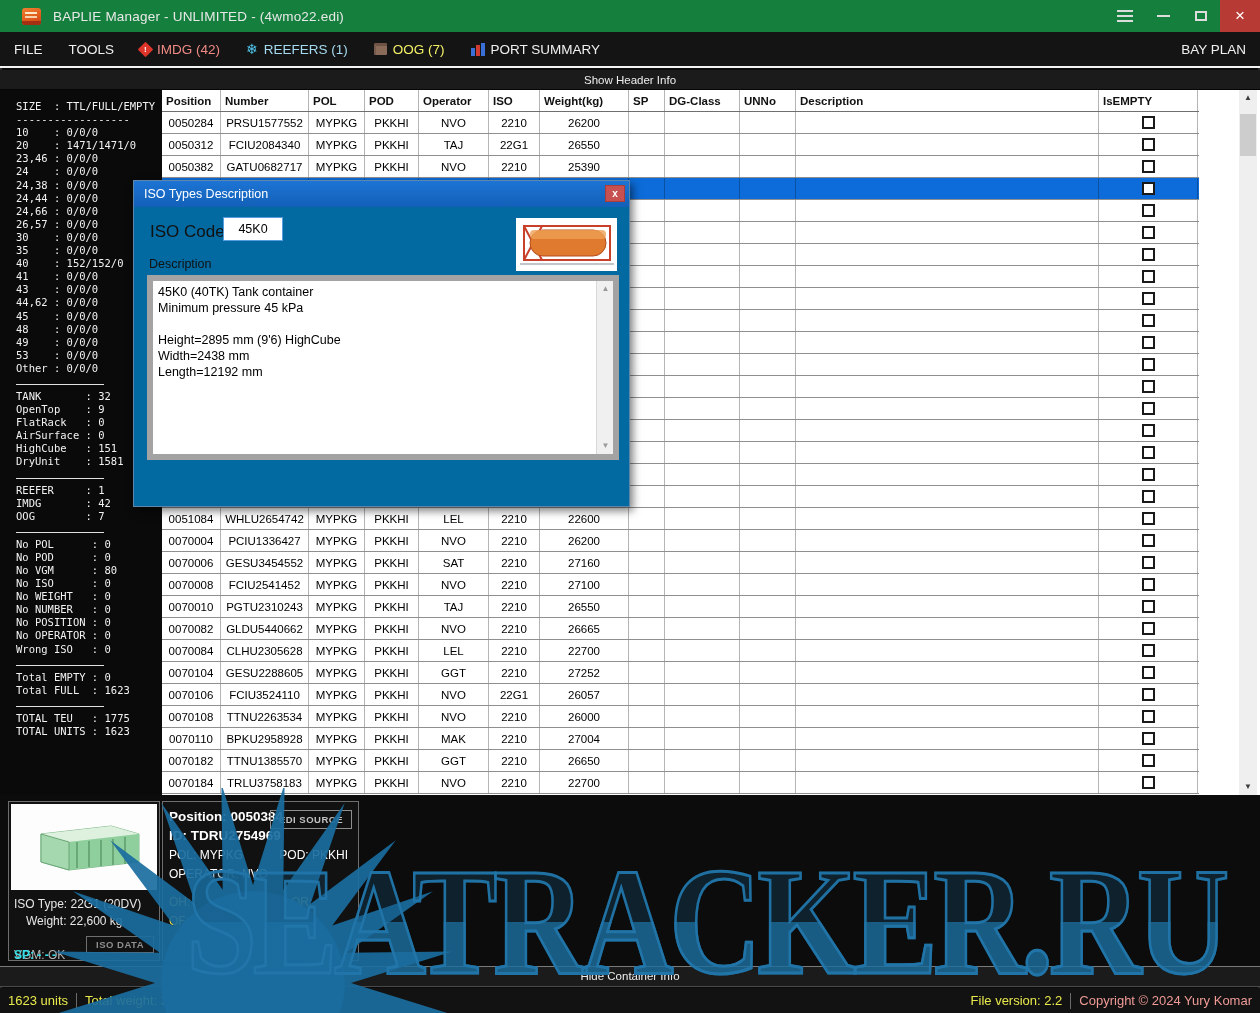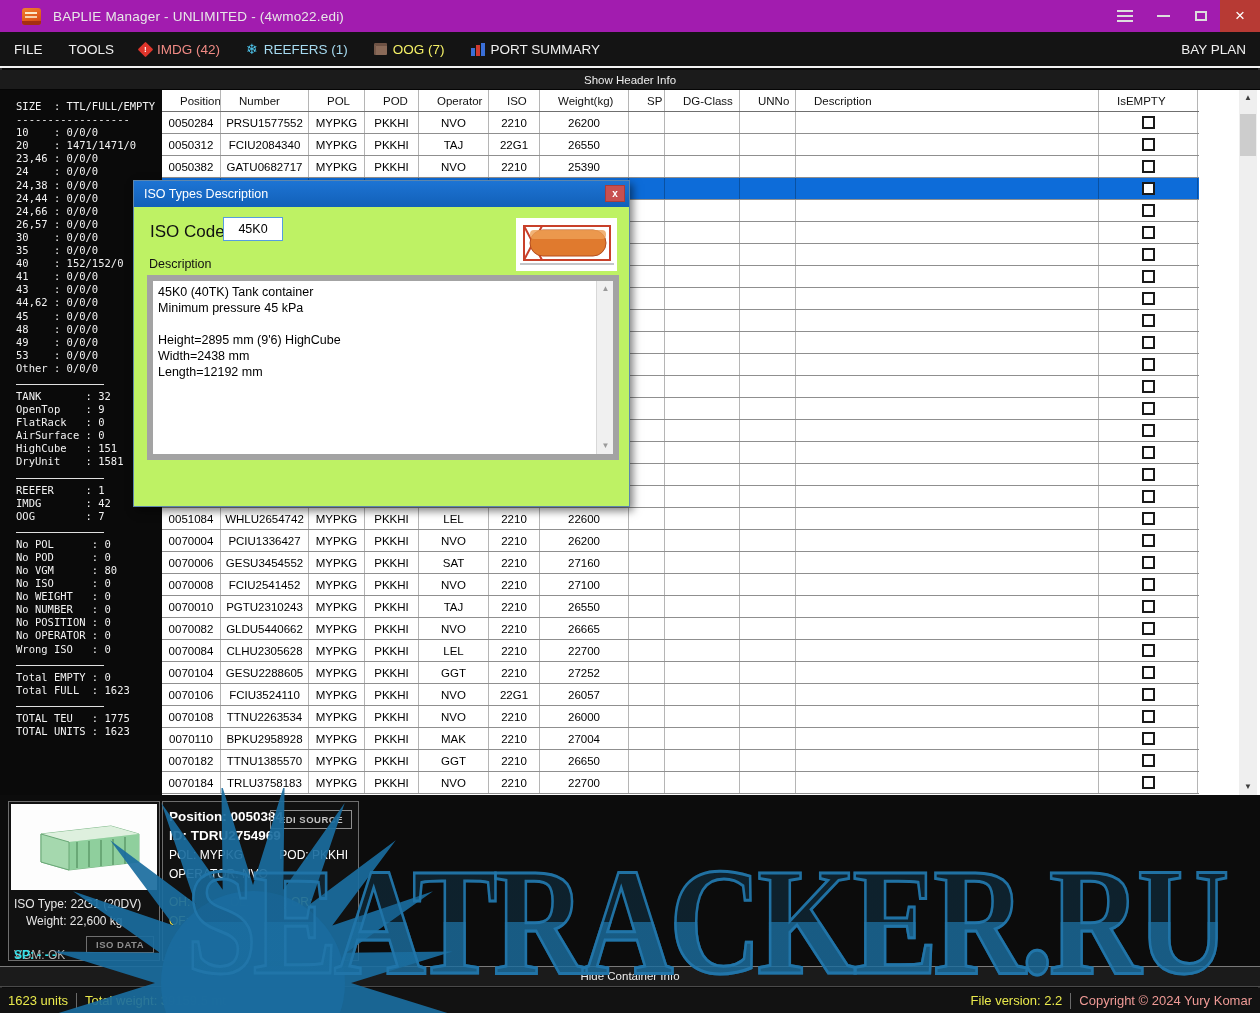--- a/index.html
+++ b/index.html
@@ -1,21 +1,21 @@
 <!DOCTYPE html>
 <html><head>
 <meta charset="utf-8">
 <style>
   * { margin:0; padding:0; box-sizing:border-box; }
   html,body { width:1260px; height:1013px; background:#000; overflow:hidden; }
   body { font-family:"Liberation Sans", sans-serif; position:relative; }
   .window { position:absolute; inset:0; background:#0b0b0b; box-shadow: inset 0 0 0 2px #2e2e2e; }
 
   
-  .titlebar { position:absolute; left:0; top:0; width:100%; height:32px; background:#a21caf; display:flex; align-items:center; }
+  .titlebar { position:absolute; left:0; top:0; width:100%; height:32px; background:#15803d; display:flex; align-items:center; }
   .app-icon { width:19px; height:17px; margin-left:22px; border-radius:3px;
     background:linear-gradient(160deg,#f08030 0%,#e05a1a 60%,#c4401a 100%); position:relative; }
   .app-icon:before { content:""; position:absolute; left:3px; top:4px; width:12px; height:2px; background:rgba(255,255,230,.85); box-shadow:0 4px 0 rgba(255,255,230,.7); }
   .app-icon:after { content:""; position:absolute; left:0; bottom:0; width:100%; height:4px; background:#a52f12; border-radius:0 0 3px 3px; }
   .title-text { color:#e8e8e8; font-size:13.5px; margin-left:12px; letter-spacing:.2px; }
   .win-controls { margin-left:auto; display:flex; height:32px; }
   .wc { width:38px; height:32px; display:flex; align-items:center; justify-content:center; color:#eee; }
   .wc-menu span { display:block; width:16px; height:2px; background:#ddd; box-shadow:0 5px 0 #ddd, 0 -5px 0 #ddd; }
   .wc-min span { display:block; width:13px; height:2px; background:#ddd; }
   .wc-max span { display:block; width:12px; height:10px; border:2px solid #ddd; }
@@ -49,31 +49,31 @@
   .sb-line { white-space:pre; line-height:13.1px; height:13.1px; }
   .sb-rule { width:88px; border-top:1px solid #e0e0e0; margin:9px 0 5px 0; }
 
   
   .table-region { position:absolute; left:162px; top:90px; width:1098px; height:705px; background:#fff; }
   .grid { width:1037px; }
   .trow, .thead { display:grid; grid-template-columns:59px 88px 56px 54px 70px 51px 89px 36px 75px 56px 303px 99px;
     height:22px; border-bottom:1px solid #8f8f8f; background:#fff; }
   .thead { border-bottom:1px solid #6f6f6f; }
   .tcell { border-right:1px solid #b5b5b5; font-size:11.5px; color:#000; display:flex; align-items:center; justify-content:center; overflow:hidden; white-space:nowrap; }
-  .th { justify-content:flex-start; padding-left:18px; color:#111; }
+  .th { justify-content:flex-start; padding-left:4px; color:#111;font-weight:bold; }
   .trow.sel { background:#0d6cd9; }
   .trow.sel .tcell { border-right-color:rgba(0,0,0,.25); color:#fff; }
   .cb { width:13px; height:13px; background:#fff; border:2px solid #1a1a1a; display:block; }
   .vscroll { position:absolute; right:3px; top:0; width:18px; height:705px; background:#efefef; }
   .vs-arrow { position:absolute; left:0; width:18px; height:16px; color:#3c3c3c; font-size:8px; text-align:center; line-height:16px; }
   .vs-up { top:0; } .vs-down { bottom:0; }
   .vs-thumb { position:absolute; left:1px; top:24px; width:16px; height:42px; background:#cdcdcd; }
 
   
-  .dialog { position:absolute; left:133px; top:180px; width:497px; height:327px; background:#bef264;
+  .dialog { position:absolute; left:133px; top:180px; width:497px; height:327px; background:#0369a1;
     border:1px solid #5e86ab; box-shadow:3px 4px 8px rgba(0,0,0,.5); z-index:20; }
   .dlg-title { height:26px; background:linear-gradient(180deg,#1d74d4,#1260b8); color:#fff; font-size:12.5px;
     display:flex; align-items:center; padding-left:10px; }
   .dlg-close { position:absolute; right:4px; top:4px; width:20px; height:17px; background:#c75050; border:1px solid #a83c3c;
     color:#fff; font-size:10px; font-weight:bold; text-align:center; line-height:15px; }
   .dlg-row { position:absolute; left:16px; top:41px; display:flex; align-items:center; }
   .dlg-label { font-size:17px; color:#111; }
   .iso-input { position:absolute; left:89px; top:36px; width:60px; height:24px; border:1px solid #569de0; background:#fff;
     font-size:12.5px; text-align:center; font-family:"Liberation Sans", sans-serif; color:#000; }
   .tank-img { position:absolute; right:12px; top:37px; width:101px; height:53px; background:#fff; }

